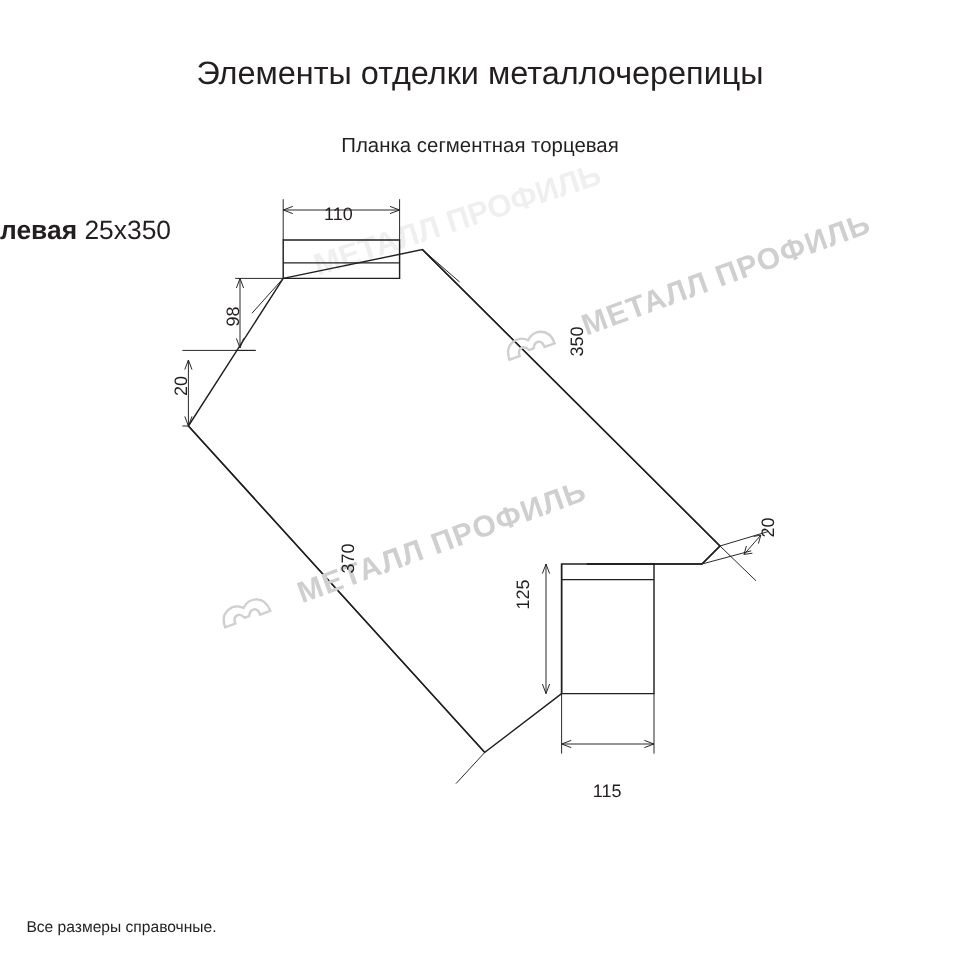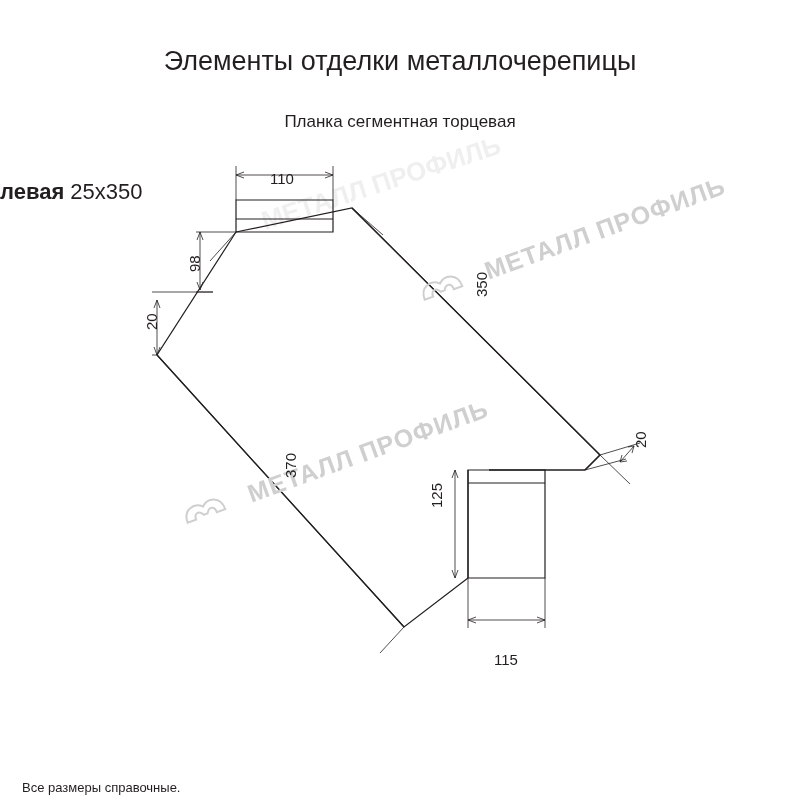--- a/index.html
+++ b/index.html
@@ -57,21 +57,21 @@
   .drawing {
     position: absolute;
     left: 0;
     top: 0;
     width: 800px;
     height: 800px;
   }
   .footer {
     position: absolute;
     left: 22px;
-    bottom: 3px;
+    bottom: 18px;
     font-size: 13px;
     line-height: 19px;
     color: #231f20;
   }
   .footer div { white-space: nowrap; }
   .dim {
     position: absolute;
     font-size: 15px;
     color: #231f20;
     white-space: nowrap;

